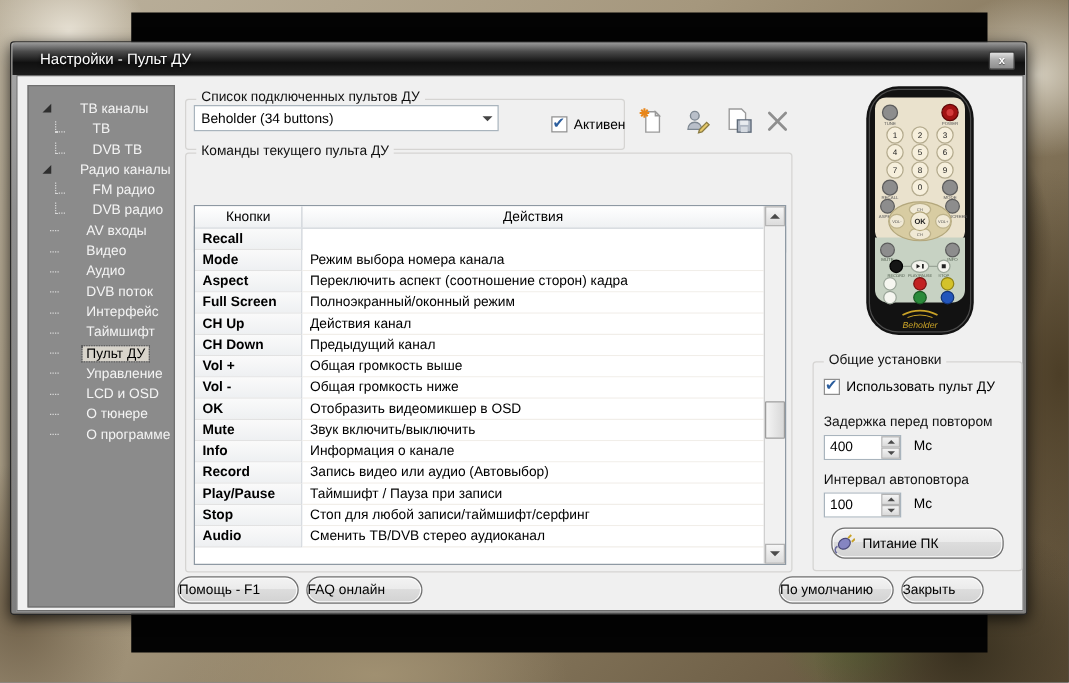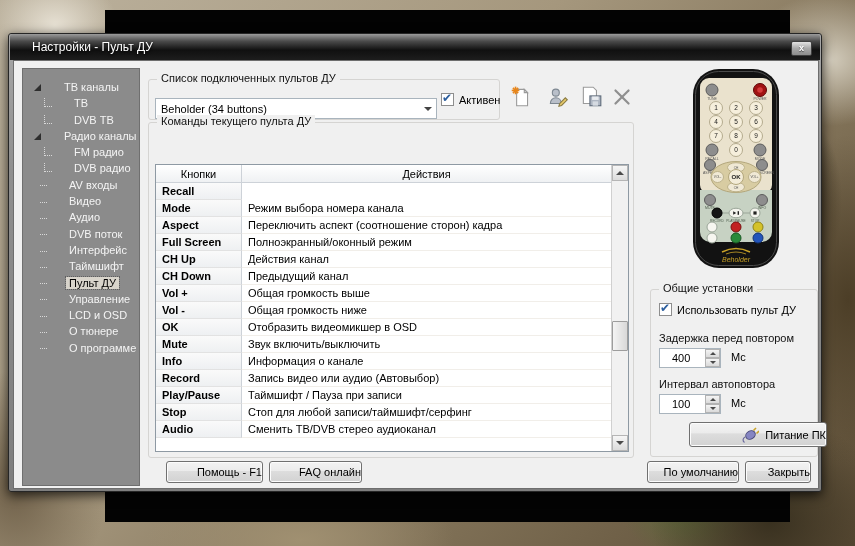--- a/index.html
+++ b/index.html
@@ -101,35 +101,35 @@
   .sbar { position:absolute; right:0; top:0; width:17px; height:100%; background:#f1f1f1; border-left:1px solid #d0d0d0; }
   .sbtn { position:absolute; left:0; width:16px; height:16px; background:linear-gradient(180deg,#f6f6f6,#dcdcdc); border:1px solid #b5b5b5; display:flex; align-items:center; justify-content:center; cursor:pointer; }
   .sbtn.up { top:0; } .sbtn.dn { bottom:0; }
   .sbtn i { width:0; height:0; }
   .sbtn.up i { border-bottom:4px solid #4a4a4a; border-left:4px solid transparent; border-right:4px solid transparent; }
   .sbtn.dn i { border-top:4px solid #4a4a4a; border-left:4px solid transparent; border-right:4px solid transparent; }
   .sthumb { position:absolute; left:0; top:156px; width:16px; height:30px; background:linear-gradient(90deg,#f4f4f4,#d8d8d8); border:1px solid #9d9d9d; border-radius:1px; cursor:grab; }
 
   
   .spin { position:absolute; width:62px; height:20px; background:#fff; border:1px solid #a9b4bd; }
-  .spin input { position:absolute; left:0; top:0; width:45px; height:18px; border:none; outline:none; font-family:"Liberation Sans",sans-serif; font-size:11px; padding-left:12px; }
+  .spin input { position:absolute; left:0; top:0; width:45px; height:18px; border:none; outline:none; font-family:"Liberation Sans",sans-serif; font-size:11px; padding-left:4px; }
   .spbtns { position:absolute; right:0; top:0; width:15px; height:18px; }
   .spb { position:absolute; left:0; width:15px; height:9px; background:linear-gradient(180deg,#f4f4f4,#dadada); border:1px solid #b3b3b3; display:flex; align-items:center; justify-content:center; cursor:pointer; }
   .spb.u { top:0; } .spb.d { bottom:0; }
   .spb i { width:0; height:0; }
   .spb.u i { border-bottom:3px solid #4a4a4a; border-left:3px solid transparent; border-right:3px solid transparent; }
   .spb.d i { border-top:3px solid #4a4a4a; border-left:3px solid transparent; border-right:3px solid transparent; }
   .unit { position:absolute; font-size:11px; }
 
   
   .pbtn {
-    position:absolute; height:22px; border:1px solid #707070; border-radius:3px;
+    position:absolute; height:22px; border:1px solid #707070; border-radius:11px;
     background:linear-gradient(180deg,#f3f3f3,#ebebeb 45%,#dddddd 46%,#d2d2d2);
     box-shadow:inset 0 0 0 1px #fcfcfc;
-    font-size:11px; color:#000; display:flex; align-items:center; justify-content:flex-end; cursor:pointer;margin-left:24px;
+    font-size:11px; color:#000; display:flex; align-items:center; justify-content:flex-start; cursor:pointer;
   }
   .lbl { position:absolute; font-size:11px; color:#111; }
 
   .remote { position:absolute; left:676px; top:7px; width:92px; height:201px; }
 </style>
 </head>
 <body>
 
 <div class="desktop">
   <div class="blackwin"></div>
@@ -157,21 +157,21 @@
         <div class="ti flat"><span class="dash"></span><span class="tl">Таймшифт</span></div>
         <div class="ti flat sel"><span class="dash"></span><span class="tl">Пульт ДУ</span></div>
         <div class="ti flat"><span class="dash"></span><span class="tl">Управление</span></div>
         <div class="ti flat"><span class="dash"></span><span class="tl">LCD и OSD</span></div>
         <div class="ti flat"><span class="dash"></span><span class="tl">О тюнере</span></div>
         <div class="ti flat"><span class="dash"></span><span class="tl">О программе</span></div>
       </div>
 
       <div class="gb" style="left:134px; top:18px; width:352px; height:41px;">
         <span class="glbl">Список подключенных пультов ДУ</span>
-        <div class="combo" style="left:6px; top:18px; width:282px;justify-content:flex-end;">
+        <div class="combo" style="left:6px; top:4px; width:244px;justify-content:flex-end;">
           <span class="ctext">Beholder (34 buttons)</span>
           <span class="carrow">
               <i></i>
             </span>
         </div>
         <div class="cb" style="left:292px; top:13px;">
           <span class="cbbox">
               <span class="chk">✔</span>
             </span>
           <span>Активен</span>

